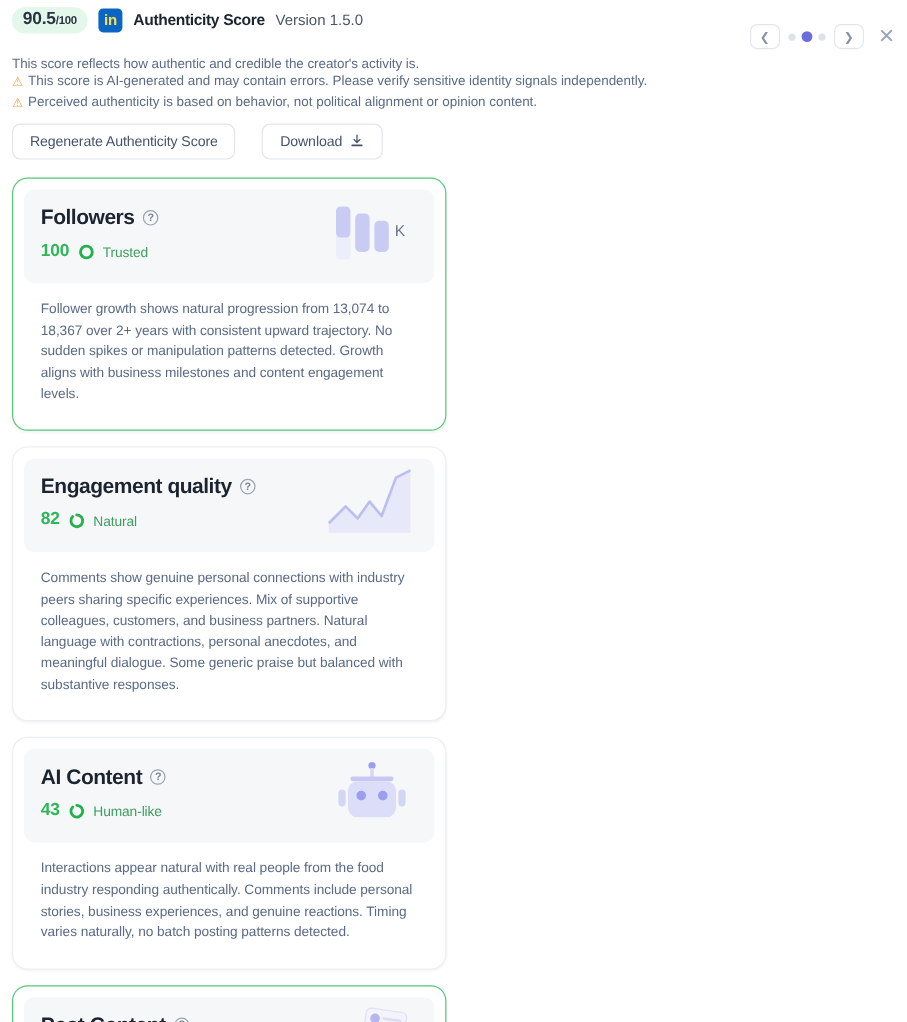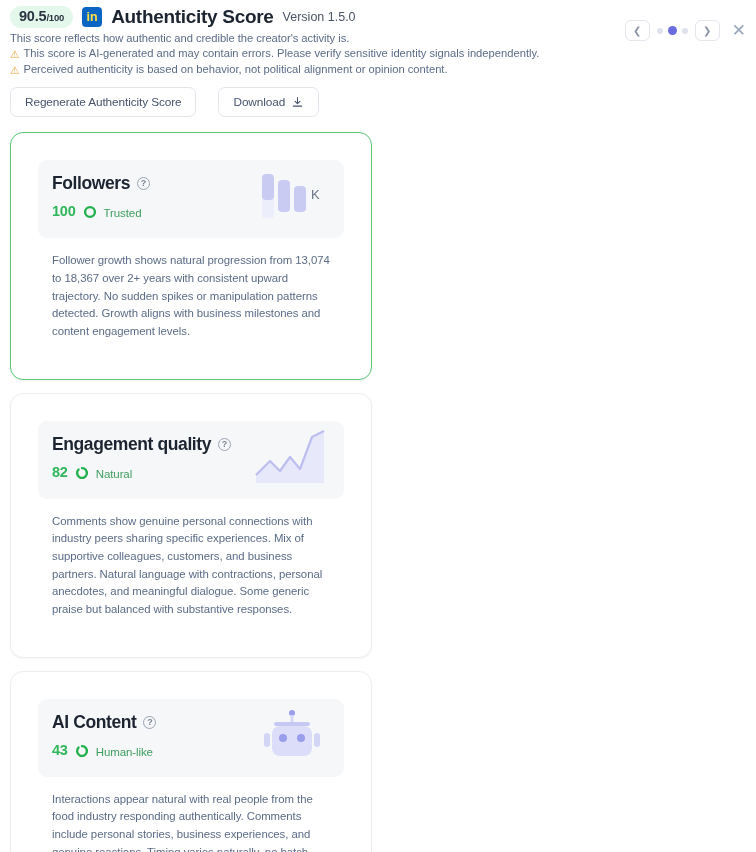--- a/index.html
+++ b/index.html
@@ -18,24 +18,24 @@
     background: #e3f7ea; color: #2a3342; border-radius: 11px;
     padding: 3px 9px 4px 9px; font-size: 14.5px; font-weight: 700;
     letter-spacing: -.2px; line-height: 1;
   }
   .score-pill .denom { font-size: 9.5px; font-weight: 700; }
   .li-logo {
     width: 20px; height: 20px; background: #0a66c2; border-radius: 4px;
     color: #fde047; font-size: 12.5px; font-weight: 700; line-height: 20px;
     text-align: center; font-family: "Liberation Sans", sans-serif;
   }
-  .app-title { font-size: 19px; font-weight: 700; color: #1c2430; letter-spacing: -.3px; }
+  .app-title { font-size: 13px; font-weight: 700; color: #1c2430; letter-spacing: -.3px; }
   .version { font-size: 12.5px; color: #4b5563; font-weight: 400; }
 
-  .subtitle { font-size: 11.2px; color: #5b6b86; margin-top: 4px; letter-spacing: -.05px; }
+  .subtitle { font-size: 11.2px; color: #5b6b86; margin-top: 20px; letter-spacing: -.05px; }
   .warn { font-size: 11.2px; color: #5b6b86; margin-top: 2.5px; display: flex; align-items: flex-start; gap: 4px; }
   .warn .tri { color: #f0a33a; font-size: 10.5px; line-height: 1.35; }
 
   
   .header-ctrls { position: absolute; right: 10px; top: 20px; display: flex; align-items: center; gap: 12px; }
   .pager { display: flex; align-items: center; gap: 7px; }
   .pg-btn {
     width: 25px; height: 21px; border: 1px solid #e3e6ec; border-radius: 6px;
     background: #fff; display: flex; align-items: center; justify-content: center;
     color: #8b93a3; font-size: 10px;
@@ -50,21 +50,21 @@
   .btn {
     border: 1px solid #e2e5ec; background: #fff; border-radius: 7px;
     padding: 7px 14px; font-size: 11.8px; color: #46536b; font-weight: 400;
     display: flex; align-items: center; gap: 6px; letter-spacing: -.1px;
   }
 
   
   .grid { display: flex; flex-wrap: wrap; gap: 13px; padding: 15px 10px 0 10px; align-items: flex-start; }
   .card {
     width: 362px; background: #fff; border: 1px solid #eceef2;
-    border-radius: 13px; padding: 27px; box-shadow: 0 1px 2px rgba(22,30,48,.05);
+    border-radius: 13px; padding: 9px; box-shadow: 0 1px 2px rgba(22,30,48,.05);
   }
   .card.hl { border: 1.5px solid #56c878; }
   .card-head {
     background: #f6f7f9; border-radius: 9px; padding: 13px 14px 12px 14px;
     position: relative; min-height: 78px;
   }
   .card-title { display: flex; align-items: center; gap: 7px; }
   .card-title h3 { font-size: 17.5px; color: #1c2430; font-weight: 700; letter-spacing: -.4px; }
   .qmark {
     width: 13px; height: 13px; border: 1.2px solid #9aa3b2; border-radius: 50%;

